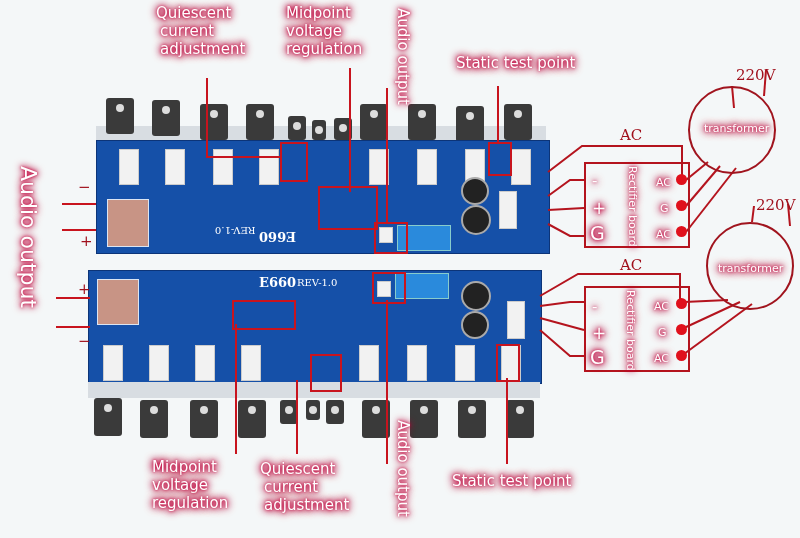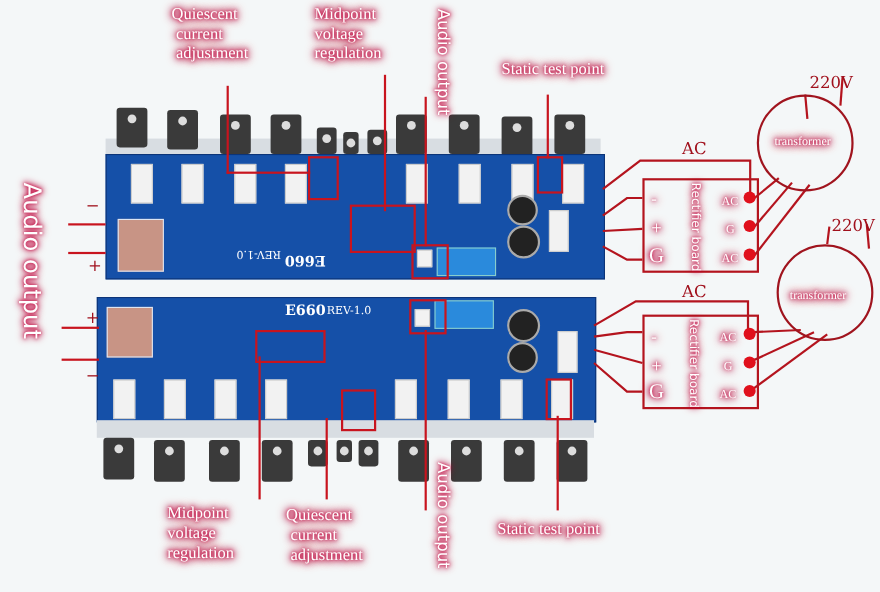--- a/index.html
+++ b/index.html
@@ -1,17 +1,17 @@
 <!DOCTYPE html>
 <html><head>
 <meta charset="utf-8">
 <style>
   html,body{margin:0;padding:0;}
   body{width:800px;height:538px;position:relative;overflow:hidden;background:#f4f7f8;font-family:"DejaVu Sans",sans-serif;}
-  .lbl{position:absolute;color:#fff;font-size:15px;line-height:18px;text-shadow:0 0 3px #c3003a,0 0 6px #c3003a,0 0 8px #b0003a,0 0 10px #b0003a;white-space:nowrap;font-family:Liberation Serif, serif;}
+  .lbl{position:absolute;color:#fff;font-size:15px;line-height:18px;text-shadow:0 0 3px #c3003a,0 0 6px #c3003a,0 0 8px #b0003a,0 0 10px #b0003a;white-space:nowrap;}
   .vlbl{position:absolute;color:#fff;font-size:15px;writing-mode:vertical-rl;text-shadow:0 0 3px #c3003a,0 0 6px #c3003a,0 0 8px #b0003a;white-space:nowrap;}
   .big-v{font-size:22px;}
   .serif{position:absolute;color:#a0101c;font-family:"DejaVu Serif",serif;font-size:15px;}
   .line{position:absolute;background:#c8141e;}
   .board{position:absolute;background:#1550a8;border:1px solid #0c3478;}
   .heatsink{position:absolute;background:#d8dde2;}
   .trans{position:absolute;background:#3a3a3a;border-radius:3px;}
   .trans::after{content:"";position:absolute;left:50%;top:6px;width:8px;height:8px;margin-left:-4px;border-radius:50%;background:#ddd;}
   .whiteblk{position:absolute;background:#f2f2f2;border:1px solid #ccc;}
   .cap{position:absolute;border-radius:50%;background:#222;border:2px solid #aaa;}

